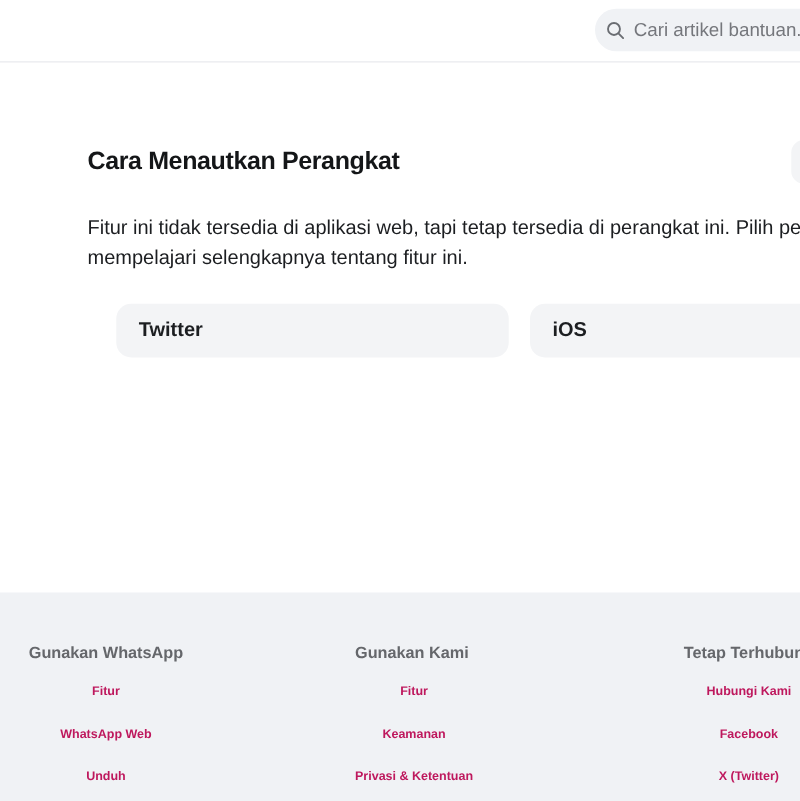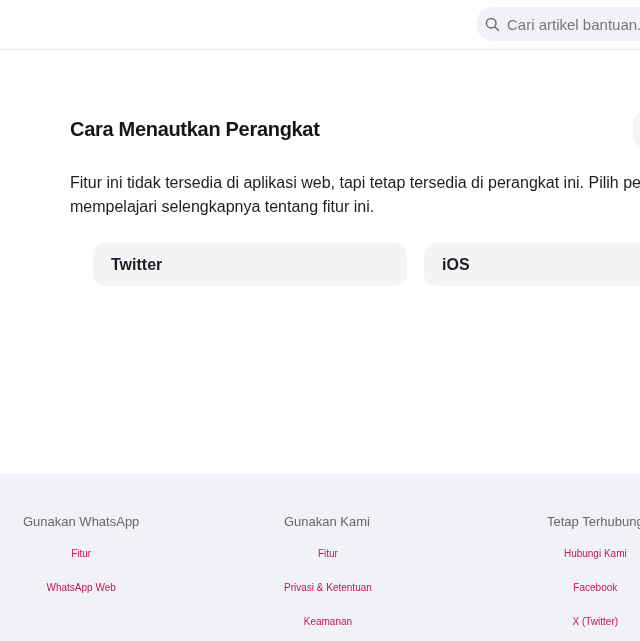--- a/index.html
+++ b/index.html
@@ -100,20 +100,21 @@
     cursor: pointer;
     text-align: left;
   }
 
   
   .footer {
     position: absolute;
     left: 0; top: 474px;
     width: 640px; height: 167px;
     background: #f0f2f5;
+    font-weight: bold;
   }
   .fcol { position: absolute; top: 40px; }
   .fcol-0 { left: 23px; }
   .fcol-1 { left: 284px; }
   .fcol-2 { left: 547px; }
   .fcol-heading {
     font-size: 13px;
     line-height: 16px;
     color: #65676b;
     margin: 0 0 16px 0;
@@ -161,27 +162,28 @@
       <button class="device-btn">iOS</button>
     </div>
   </main>
 
   <footer class="footer">
 
     <div class="fcol fcol-0">
       <div class="fcol-heading">Gunakan WhatsApp</div>
       <div class="flink">Fitur</div>
       <div class="flink">WhatsApp Web</div>
+      <div class="flink">Unduh</div>
     </div>
 
     <div class="fcol fcol-1">
       <div class="fcol-heading">Gunakan Kami</div>
       <div class="flink">Fitur</div>
+      <div class="flink">Keamanan</div>
       <div class="flink">Privasi &amp; Ketentuan</div>
-      <div class="flink">Keamanan</div>
     </div>
 
     <div class="fcol fcol-2">
       <div class="fcol-heading">Tetap Terhubung</div>
       <div class="flink">Hubungi Kami</div>
       <div class="flink">Facebook</div>
       <div class="flink">X (Twitter)</div>
     </div>
 
   </footer>

